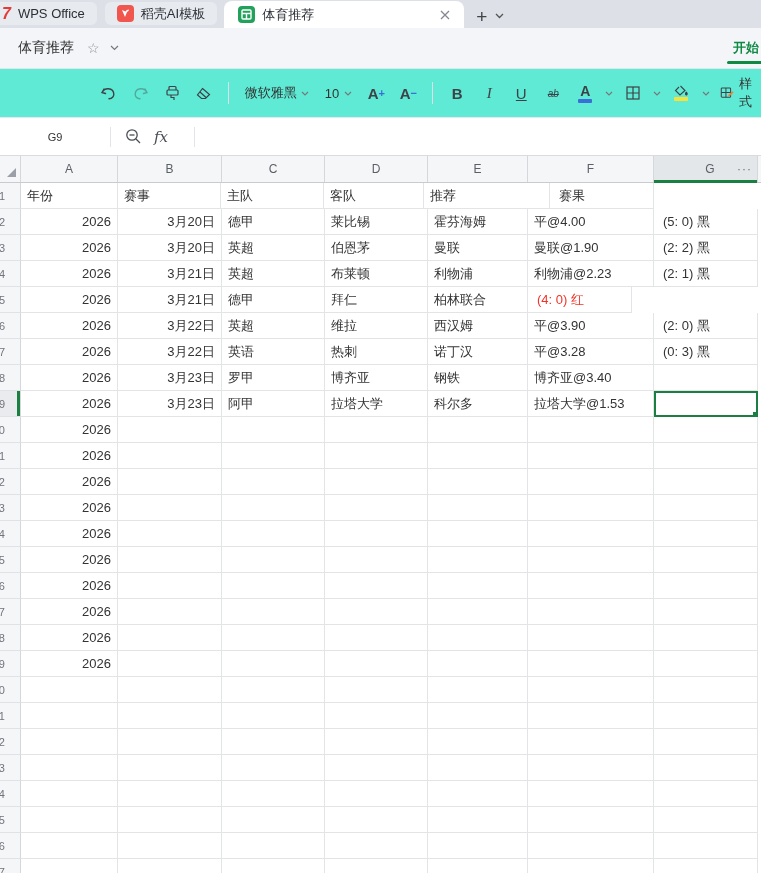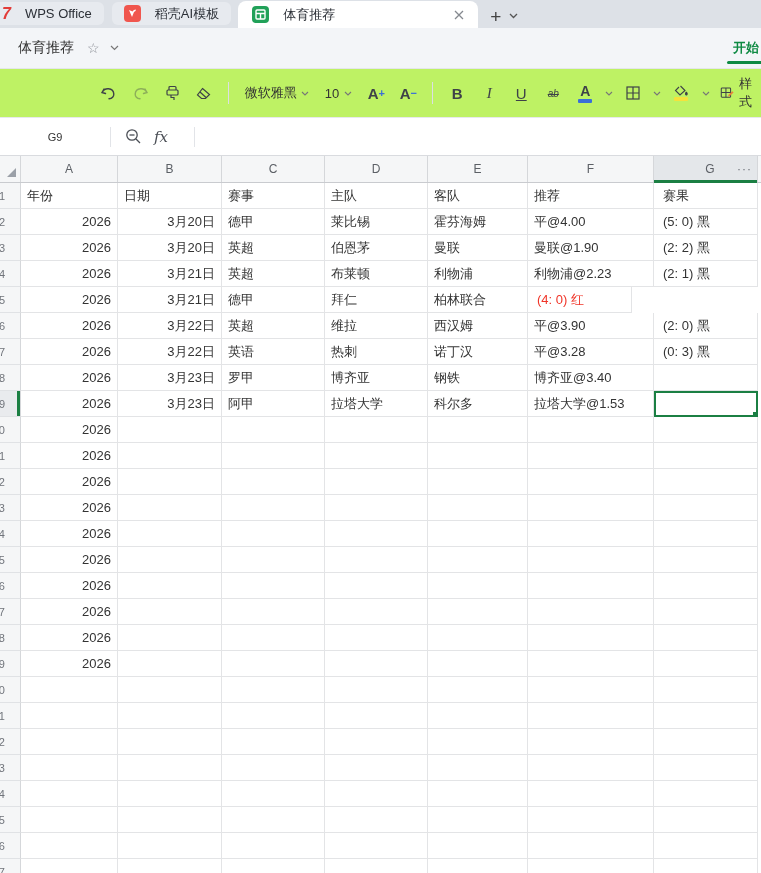--- a/index.html
+++ b/index.html
@@ -10,37 +10,37 @@
   
   .tabbar { height:28px; background:#dde1e7; display:flex; align-items:flex-end; flex:0 0 auto; }
   .tab { display:flex; align-items:center; gap:7px; font-size:13px; color:#2b2f36; }
   .tab.chip { height:23px; margin-bottom:3px; background:#e7eaef; border-radius:6px; padding:0 12px; }
   .tab.first { border-radius:0 6px 6px 0; padding-left:2px; margin-left:0; }
   .tab.active { height:27px; margin-bottom:0; background:#ffffff; border-radius:8px 8px 0 0; padding:0 10px 0 14px; width:240px; }
   .wps7 { color:#e23c39; font-weight:bold; font-size:16px; font-style:italic; }
   .sqicon { width:17px; height:17px; border-radius:4px; display:inline-flex; align-items:center; justify-content:center; flex:0 0 auto; }
   .sqicon.red { background:#f0564e; }
   .sqicon.green { background:#21a159; }
-  .tab .label { white-space:nowrap;margin-left:7px; }
+  .tab .label { white-space:nowrap; }
   .tab.active .label { flex:1; }
   .xbtn { width:18px; height:18px; display:flex; align-items:center; justify-content:center; border-radius:3px; }
   .plusbtn { font-size:19px; color:#444; margin:0 0 2px 12px; line-height:1; }
   .tabchev { margin:0 0 0 8px; }
 
   
   .titlebar { height:41px; background:#f3f5f8; border-bottom:1px solid #e4e6ea; display:flex; align-items:center; padding:0 0 0 18px; position:relative; flex:0 0 auto; }
   .fname { font-size:14px; color:#333; }
   .star { color:#8b8f96; font-size:14px; margin-left:13px; }
   .fchev { margin-left:10px; }
   .startmenu { position:absolute; right:0; bottom:0; height:100%; display:flex; align-items:center; padding:0 2px 0 10px; }
   .startmenu .txt { font-size:13px; font-weight:bold; color:#0e8a43; }
   .startmenu .bar { position:absolute; left:4px; right:-4px; bottom:4px; height:3px; background:#0e8a43; border-radius:2px; }
 
   
-  .toolbar { height:49px; background:#bef264; border-bottom:1px solid #e7e9ec; display:flex; align-items:center; padding-left:94px; gap:4px; flex:0 0 auto; }
+  .toolbar { height:49px; background:#5eead4; border-bottom:1px solid #e7e9ec; display:flex; align-items:center; padding-left:94px; gap:4px; flex:0 0 auto; }
   .tbtn { min-width:28px; height:30px; display:flex; align-items:center; justify-content:center; border-radius:4px; color:#3e4248; font-size:14px; }
   .tbtn.disabled { opacity:.38; }
   .tdivider { width:1px; height:22px; background:#dcdfe3; margin:0 6px; }
   .fontsel { width:86px; height:28px; display:flex; align-items:center; justify-content:space-between; padding:0 6px; font-size:13px; color:#333; }
   .sizesel { width:44px; height:28px; display:flex; align-items:center; justify-content:space-between; padding:0 6px; font-size:13px; color:#333; }
   .afont { font-size:15px; font-weight:bold; color:#3e4248; position:relative; }
   .afont sup { color:#3a6fd8; font-size:11px; font-weight:bold; }
   .bold { font-weight:bold; font-size:15px; }
   .italic { font-style:italic; font-family:"Liberation Serif",serif; font-size:15px; }
   .uline { text-decoration:underline; font-size:15px; }
@@ -274,21 +274,20 @@
         <span class="selbar"></span>
         <span class="morecols">···</span>
       </div>
     </div>
     <div class="grid">
         <div class="grow">
           <div class="rowhdr">
             <span>1</span>
           </div>
           <div class="cell cA">年份</div>
-          <div class="cell cB">日期</div>
           <div class="cell cC">赛事</div>
           <div class="cell cD">主队</div>
           <div class="cell cE">客队</div>
           <div class="cell cF">推荐</div>
           <div class="cell cG">赛果</div>
         </div>
         <div class="grow">
           <div class="rowhdr">
             <span>2</span>
           </div>

